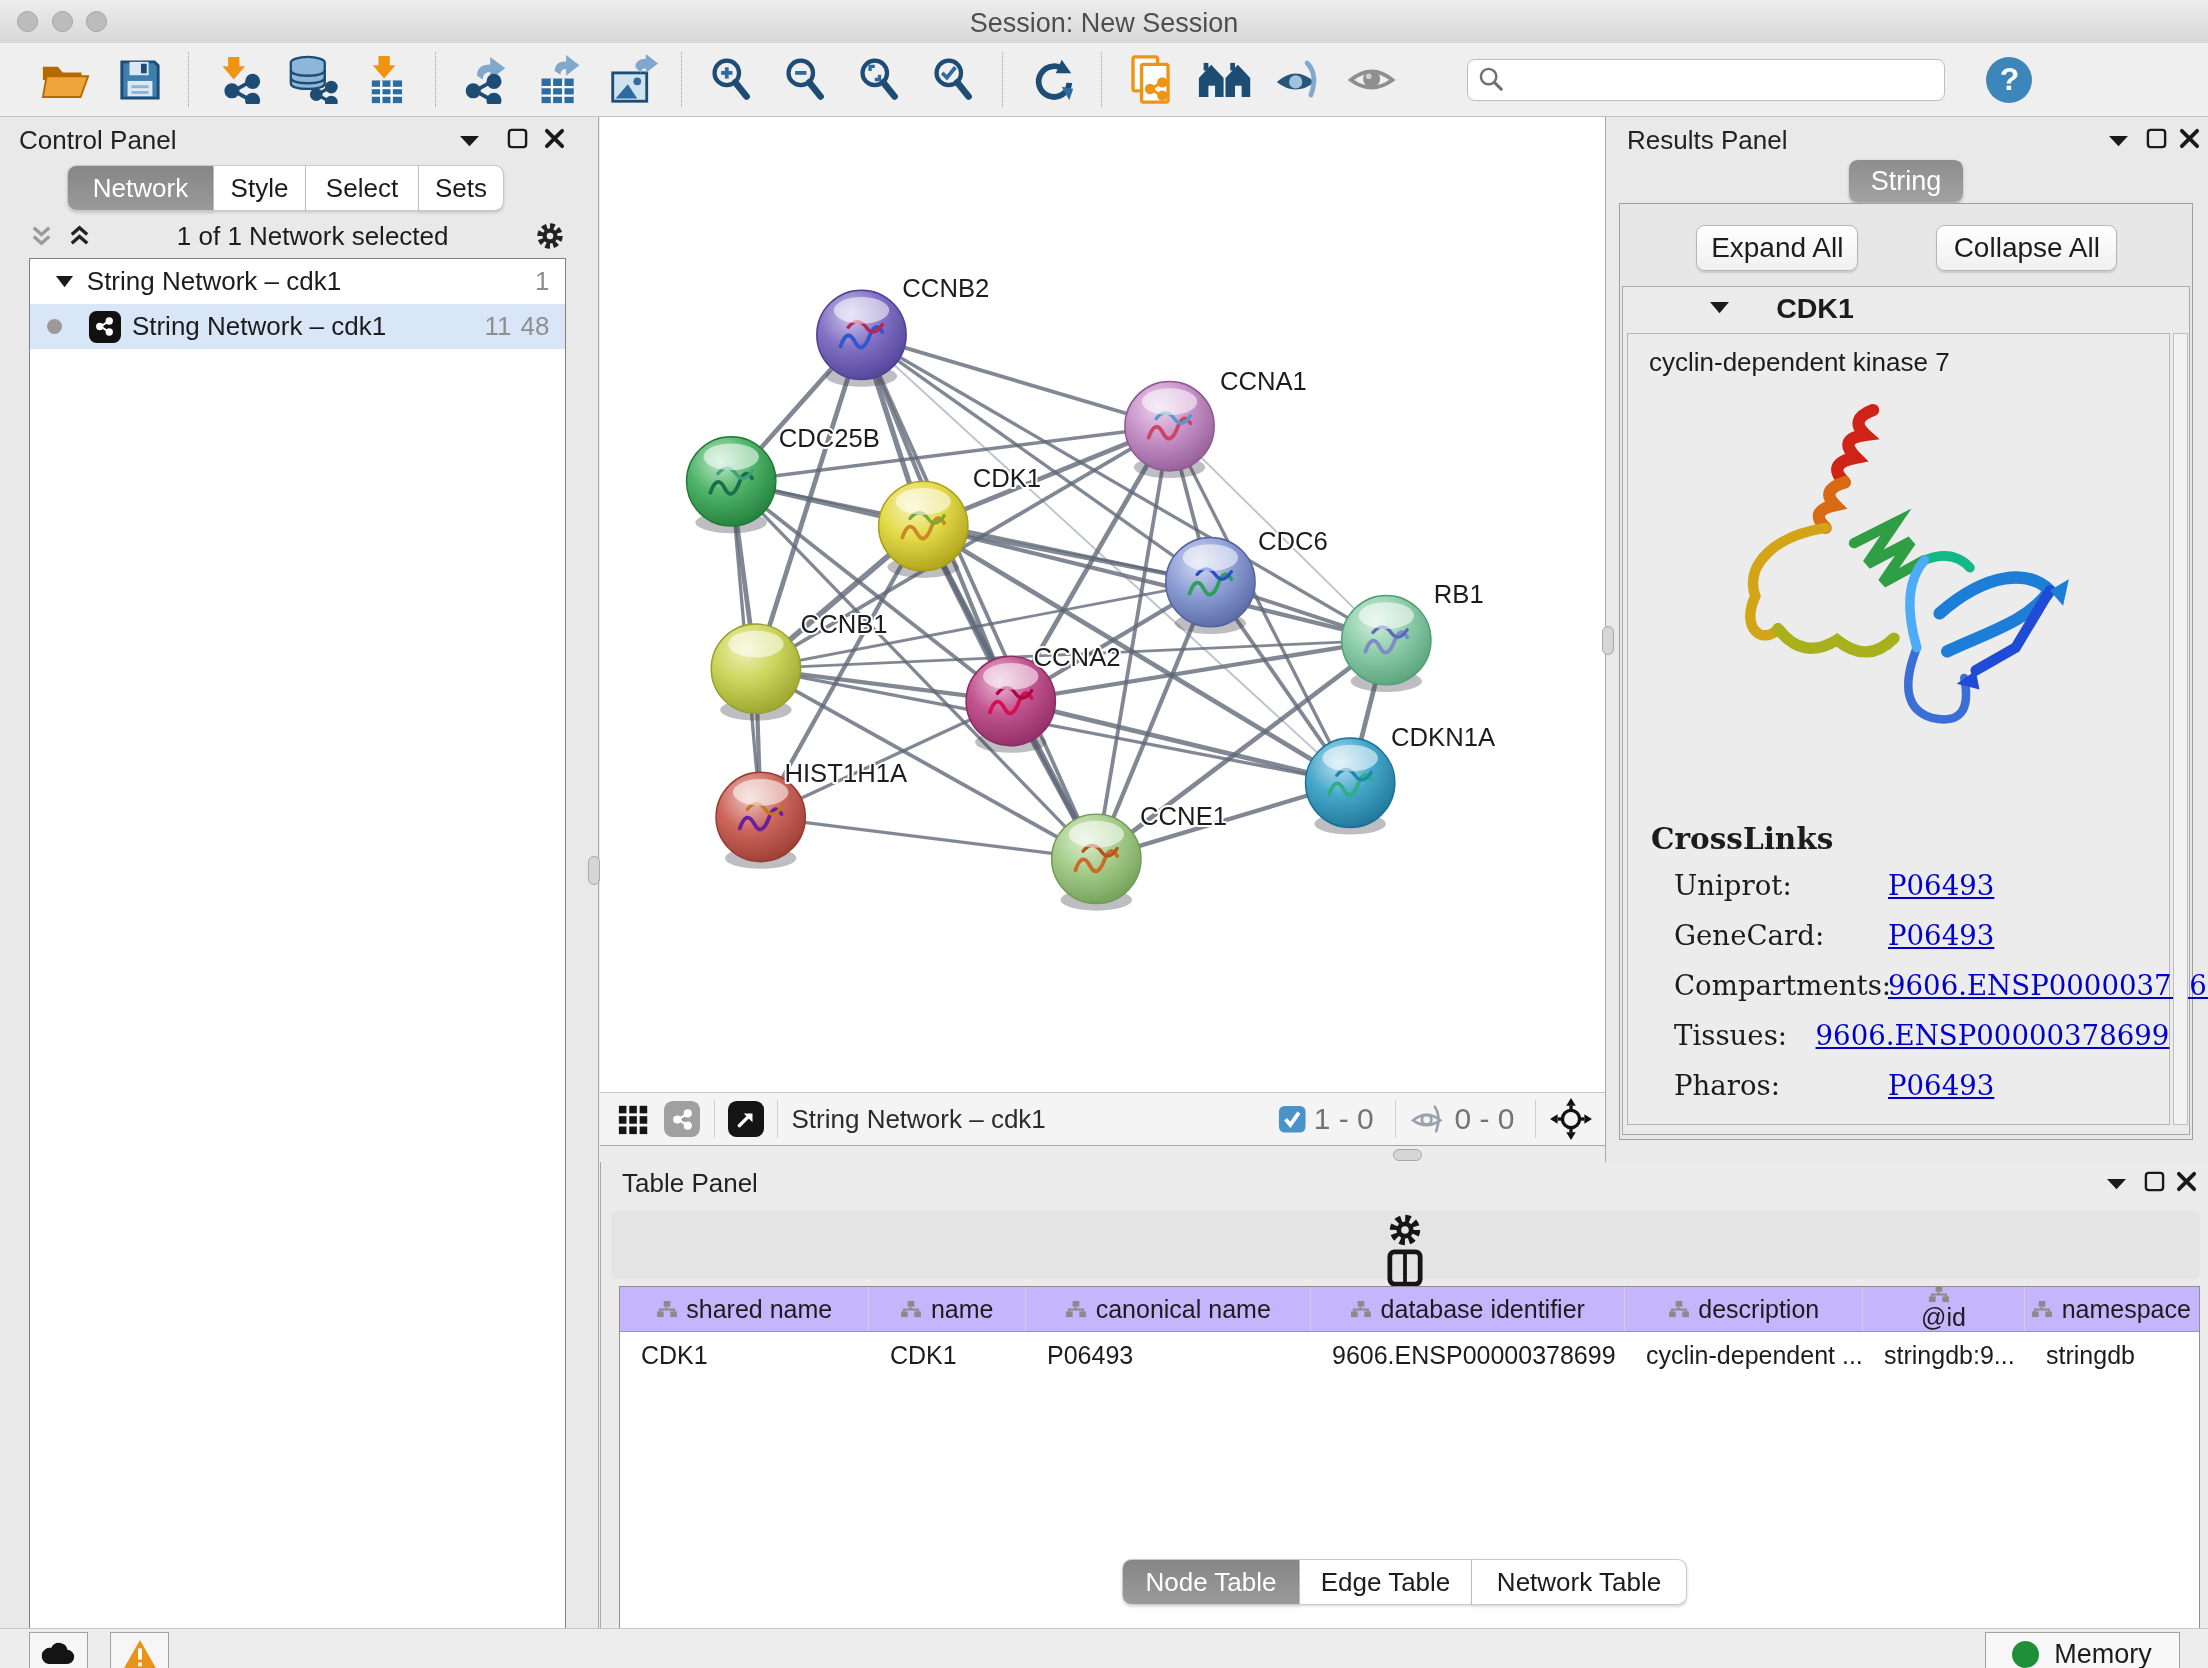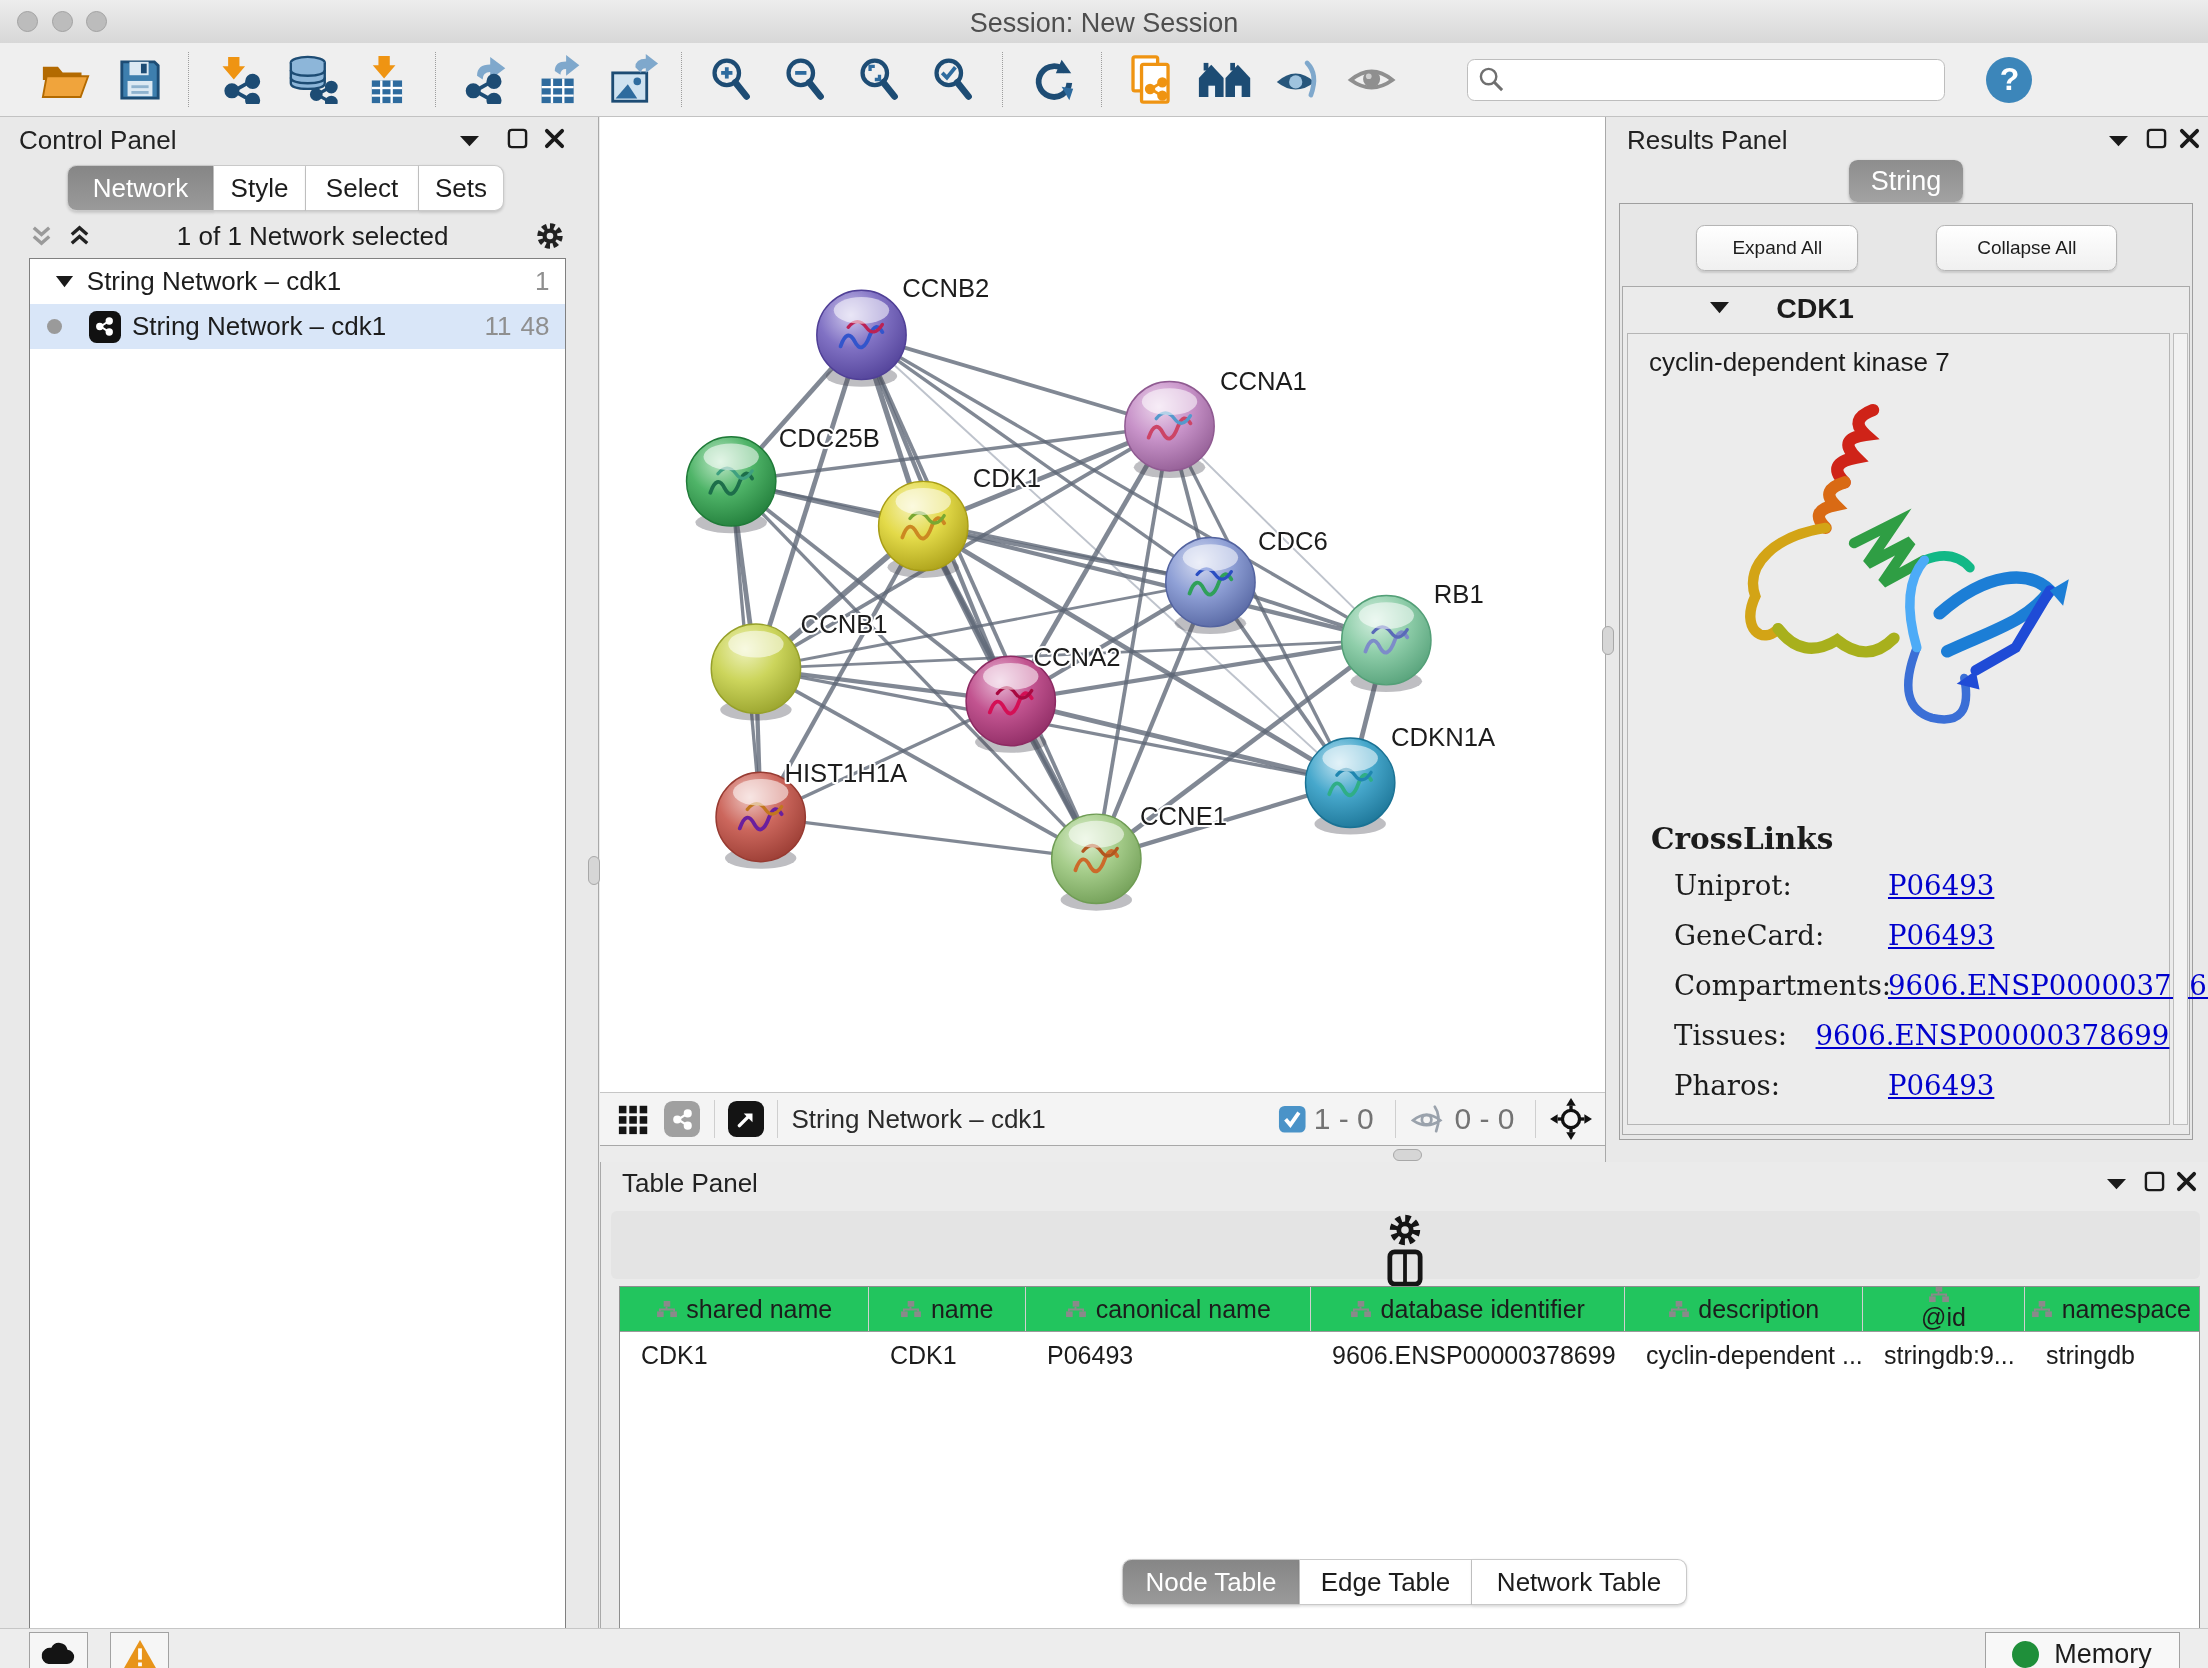--- a/index.html
+++ b/index.html
@@ -56,21 +56,21 @@
   .ns-num{font-size:30px;color:#737373;margin:0 7.6px;}
 
   
   .results-panel{left:1605px;top:117px;width:603px;height:1045px;background:#e9e9e9;
       border-left:1px solid #a9a9a9;box-sizing:border-box;}
   .string-tab{position:absolute;left:243px;top:43px;width:114px;height:42px;border-radius:8.6px;
       background:linear-gradient(#8d8d8d,#a2a2a2);color:#fff;font-size:27px;
       display:flex;align-items:center;justify-content:center;box-shadow:0 1.9px 2.9px rgba(0,0,0,.25);}
   .res-box{position:absolute;left:13.3px;top:86px;width:574px;height:937px;
       border:1.9px solid #9f9f9f;background:#e7e7e7;box-sizing:border-box;}
-  .res-btn{height:44px;border:1px solid #b5b5b5;border-radius:8.6px;font-size:19px;
+  .res-btn{height:44px;border:1px solid #b5b5b5;border-radius:8.6px;font-size:28px;
       background:linear-gradient(#ffffff,#f0f0f0);display:flex;align-items:center;justify-content:center;
       box-shadow:0 1.9px 1.9px rgba(0,0,0,.12);}
   .entry-box{position:absolute;left:1.9px;top:82px;right:1.9px;bottom:3.8px;border:1px solid #a9a9a9;
       background:#ebebeb;box-sizing:border-box;}
   .entry-head{height:42px;display:flex;align-items:center;font-size:28.5px;font-weight:bold;}
   .entry-body{position:absolute;left:3.8px;top:46px;right:19px;bottom:9.5px;border:1px solid #b5b5b5;
       background:#ececec;box-sizing:border-box;}
   .vscroll{position:absolute;top:46px;right:1.9px;bottom:9.5px;width:15px;background:#f2f2f2;
       border:1px solid #bdbdbd;box-sizing:border-box;}
   .crosslinks{font-family:"DejaVu Serif","Liberation Serif",serif;}
@@ -81,21 +81,21 @@
 
   
   .table-panel{left:600px;top:1162px;width:1608px;height:466px;background:#ebebeb;
       border-left:1px solid #a9a9a9;box-sizing:border-box;}
   .tp-toolbar{position:absolute;left:9.5px;top:49px;width:1589px;height:68px;background:#e4e4e4;
       border-radius:5.7px;display:flex;align-items:center;flex-direction:column;}
   .tp-ic{width:70px;height:57px;display:flex;align-items:center;justify-content:center;}
   .fx{font-family:"DejaVu Serif","Liberation Serif",serif;font-style:italic;font-size:32px;color:#9a9a9a;}
   .tbl{position:absolute;left:18px;top:124px;width:1581px;height:443px;height:442px;background:#fff;
       border:1.9px solid #8e8e8e;box-sizing:border-box;}
-  .tbl-header{display:flex;height:44px;background:#22c55e;border-bottom:1.9px solid #9a9a9a;}
+  .tbl-header{display:flex;height:44px;background:#c4b5fd;border-bottom:1.9px solid #9a9a9a;}
   .th{display:flex;align-items:center;justify-content:center;font-size:25px;box-sizing:border-box;
       border-right:1px solid #d0d0d0;overflow:hidden;white-space:nowrap;flex:0 0 auto;}
   .th svg{margin-right:9.5px;flex:0 0 auto;}
   .tbl-row{display:flex;height:46px;align-items:center;}
   .td{font-size:25px;padding-left:21px;box-sizing:border-box;overflow:hidden;white-space:nowrap;flex:0 0 auto;}
   .tbl-tabs{position:absolute;left:0;right:0;bottom:23px;display:flex;justify-content:center;}
 
   
   .bottombar{left:0;top:1628px;width:2208px;height:40px;background:#ededed;border-top:1px solid #c6c6c6;}
   .bb-btn{position:absolute;top:1632px;width:59px;height:44px;background:#f6f6f6;border:1.9px solid #a2a2a2;

